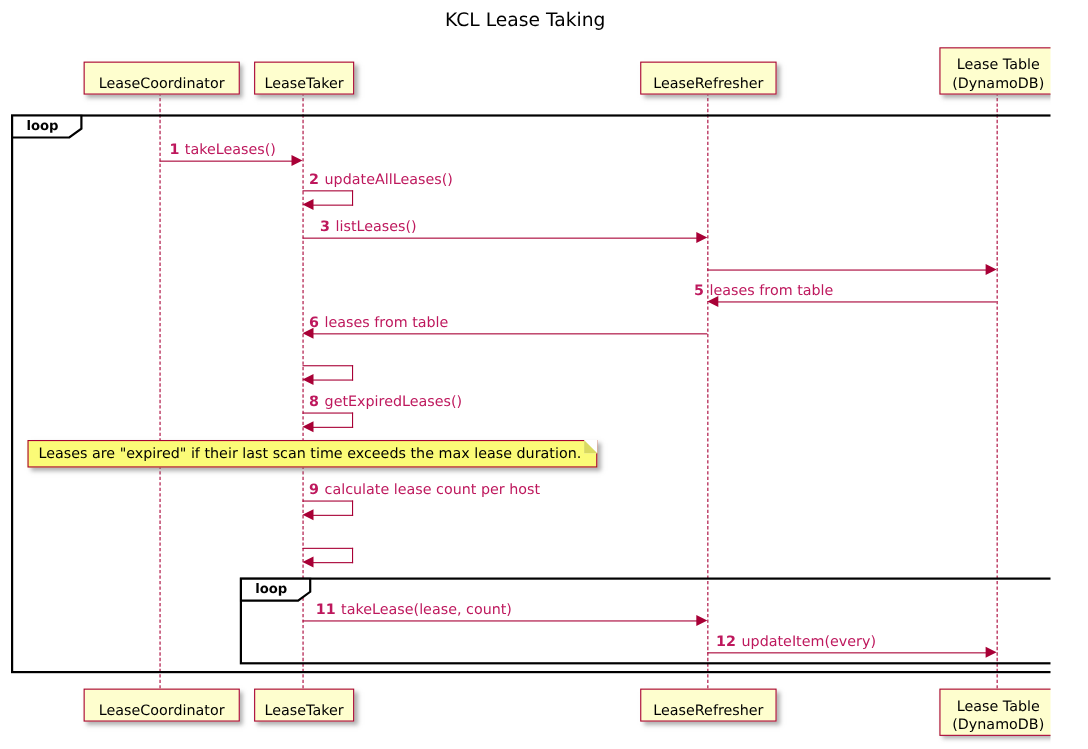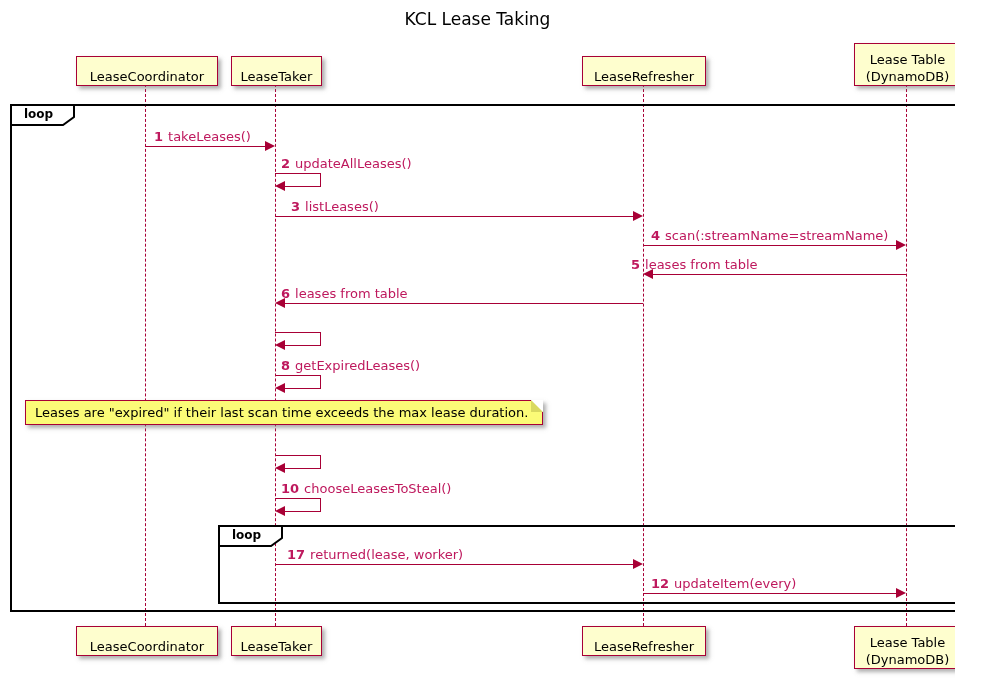--- a/index.html
+++ b/index.html
@@ -90,21 +90,20 @@
   <span class="msg-label" style="left:281px;top:156px"><b>2</b><span>updateAllLeases()</span></span>
   <div class="h-line" style="left:275px;top:173px;width:46px"></div>
   <div class="v-line" style="left:320px;top:173px;height:14px"></div>
   <div class="h-line" style="left:284px;top:186px;width:37px"></div>
   <div class="ah-left" style="left:275px;top:181px"></div>
 
   <span class="msg-label" style="left:291px;top:199px"><b>3</b><span>listLeases()</span></span>
   <div class="h-line" style="left:275px;top:216px;width:359px"></div>
   <div class="ah-right" style="left:633px;top:211px"></div>
 
-  <span class="msg-label" style="left:651px;top:228px"><b>4</b><span>scan(:streamName=streamName)</span></span>
   <div class="h-line" style="left:643px;top:245px;width:254px"></div>
   <div class="ah-right" style="left:896px;top:240px"></div>
 
   <span class="msg-label" style="left:631px;top:257px"><b>5</b><span>leases from table</span></span>
   <div class="h-line" style="left:652px;top:274px;width:254px"></div>
   <div class="ah-left" style="left:643px;top:269px"></div>
 
   <span class="msg-label" style="left:281px;top:286px"><b>6</b><span>leases from table</span></span>
   <div class="h-line" style="left:284px;top:303px;width:359px"></div>
   <div class="ah-left" style="left:275px;top:298px"></div>
@@ -115,38 +114,38 @@
   <div class="ah-left" style="left:275px;top:340px"></div>
 
   <span class="msg-label" style="left:281px;top:358px"><b>8</b><span>getExpiredLeases()</span></span>
   <div class="h-line" style="left:275px;top:375px;width:46px"></div>
   <div class="v-line" style="left:320px;top:375px;height:14px"></div>
   <div class="h-line" style="left:284px;top:388px;width:37px"></div>
   <div class="ah-left" style="left:275px;top:383px"></div>
 
   <div class="note" style="left:25px;top:400px">Leases are "expired" if their last scan time exceeds the max lease duration.</div>
 
+  <span class="msg-label" style="left:281px;top:438px"><b>9</b><span>calculate lease count per host</span></span>
   <div class="h-line" style="left:275px;top:455px;width:46px"></div>
   <div class="v-line" style="left:320px;top:455px;height:14px"></div>
   <div class="h-line" style="left:284px;top:468px;width:37px"></div>
   <div class="ah-left" style="left:275px;top:463px"></div>
 
-  <span class="msg-label" style="left:281px;top:481px"><b>10</b><span>chooseLeasesToSteal()</span></span>
   <div class="h-line" style="left:275px;top:498px;width:46px"></div>
   <div class="v-line" style="left:320px;top:498px;height:14px"></div>
   <div class="h-line" style="left:284px;top:511px;width:37px"></div>
   <div class="ah-left" style="left:275px;top:506px"></div>
 
   <div class="frame" style="left:218px;top:525px;width:750px;height:75px"></div>
   <svg class="tab-svg" style="left:218px;top:525px" width="66" height="23">
     <path d="M1,1 H64 V13 L53,21 H1 Z" fill="#ffffff" stroke="#000000" stroke-width="2"></path>
   </svg>
   <span class="tab-label" style="left:232px;top:528px">loop</span>
 
-  <span class="msg-label" style="left:287px;top:547px"><b>17</b><span>returned(lease, worker)</span></span>
+  <span class="msg-label" style="left:287px;top:547px"><b>11</b><span>takeLease(lease, count)</span></span>
   <div class="h-line" style="left:275px;top:564px;width:359px"></div>
   <div class="ah-right" style="left:633px;top:559px"></div>
 
   <span class="msg-label" style="left:651px;top:576px"><b>12</b><span>updateItem(every)</span></span>
   <div class="h-line" style="left:643px;top:593px;width:254px"></div>
   <div class="ah-right" style="left:896px;top:588px"></div>
 
   <div class="pbox" style="left:76px;top:626px;width:140px;height:28px">
     <span>LeaseCoordinator</span>
   </div>

